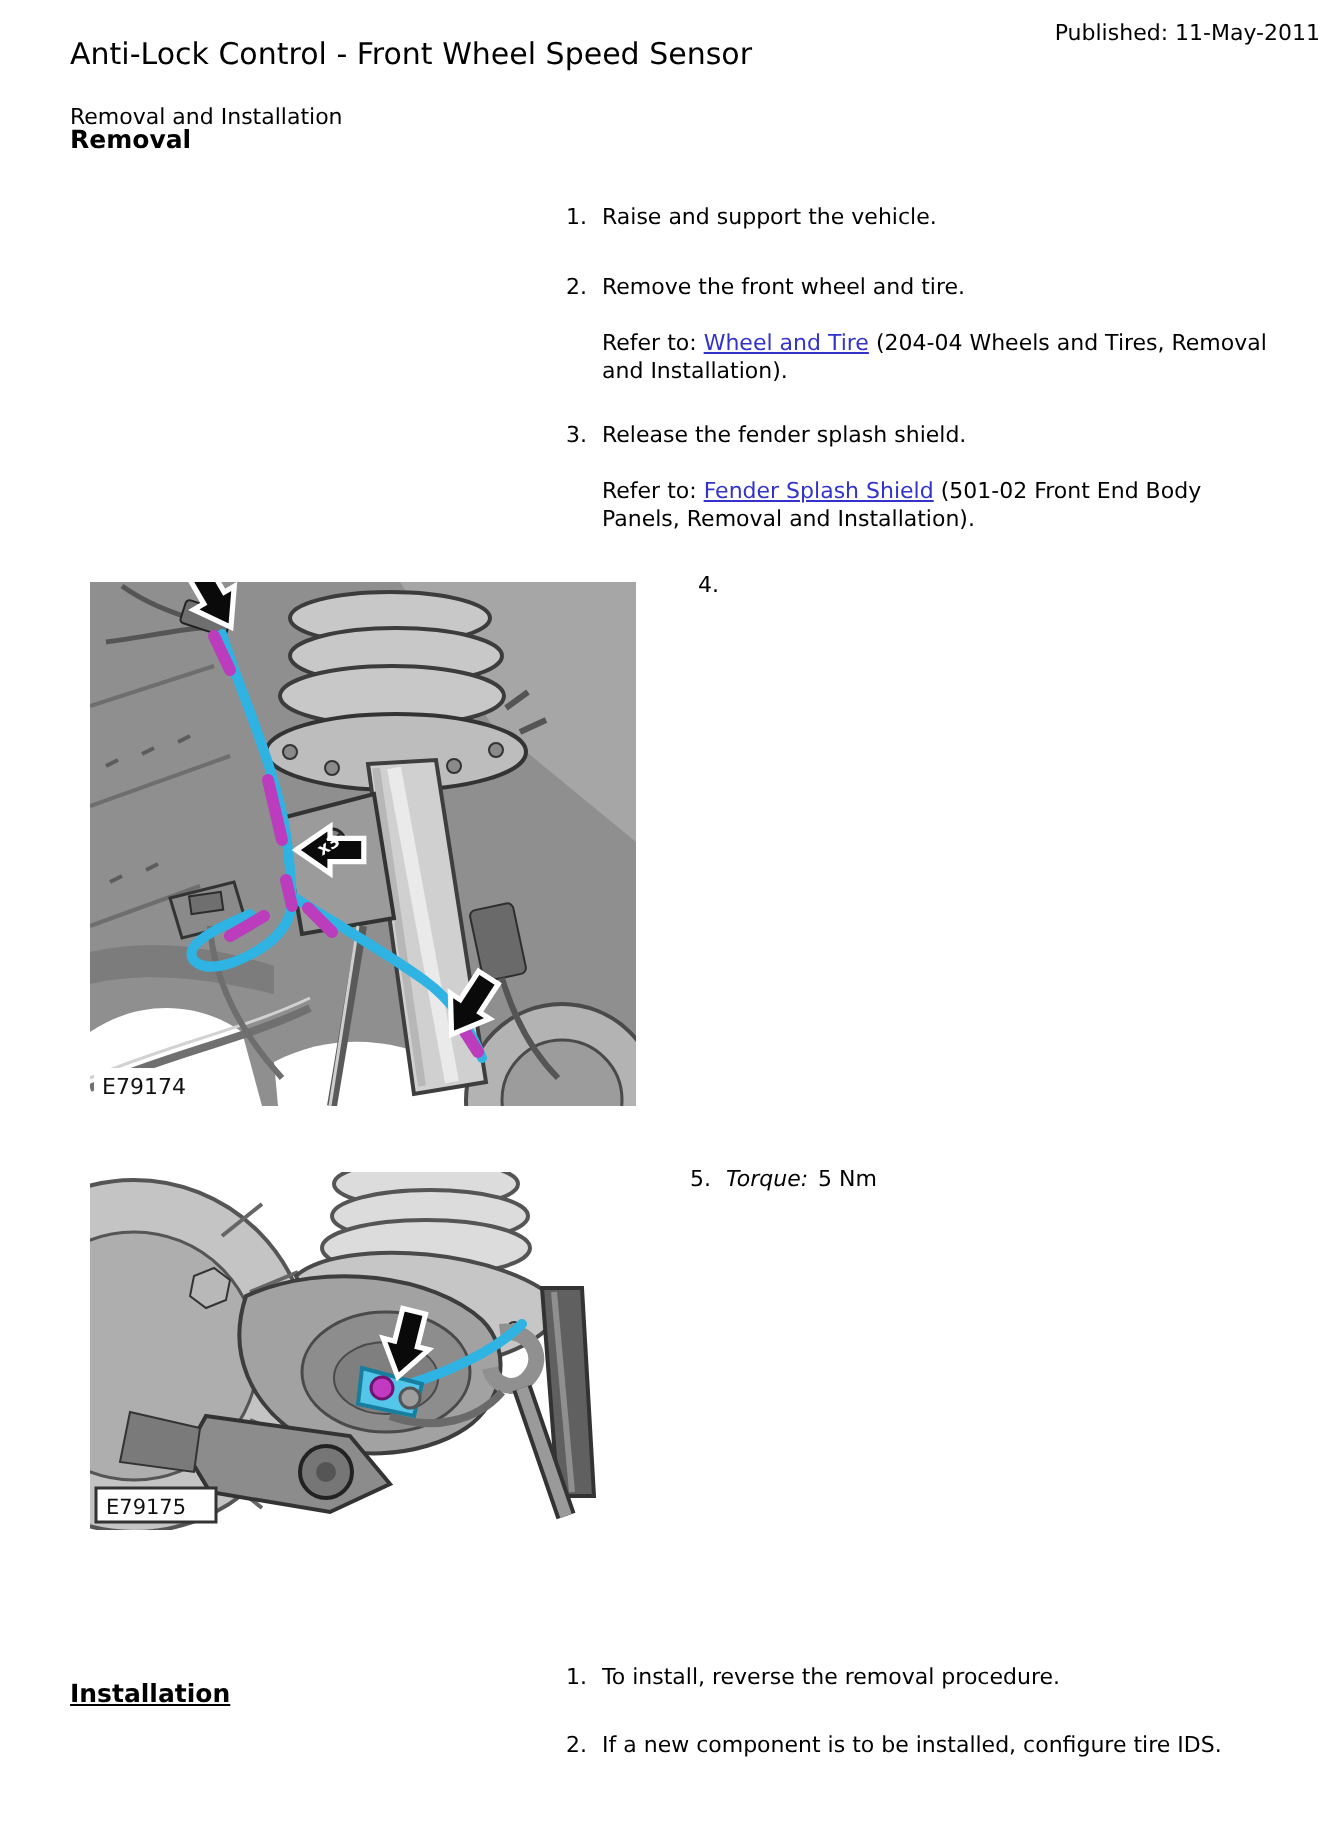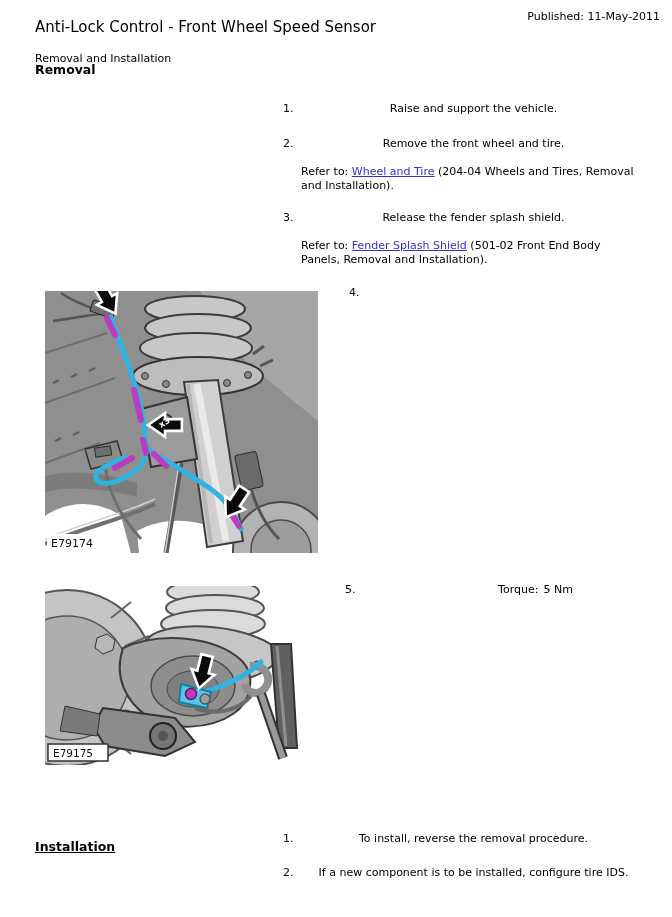--- a/index.html
+++ b/index.html
@@ -8,24 +8,24 @@
     font-family:"DejaVu Sans","Liberation Sans",sans-serif;
     font-size:11px; line-height:14px; color:#000;
     overflow:hidden;
   }
   .published { position:absolute; top:10px; right:12px; font-size:11px; }
   .title { position:absolute; left:35px; top:20px; font-size:15px; font-weight:normal; letter-spacing:0; }
   .subtitle { position:absolute; left:35px; top:52px; font-size:11px; }
   .section-heading { position:absolute; left:35px; font-size:12.5px; font-weight:bold; }
   .step { position:absolute; display:flex; }
   .step .num { flex:none; width:18px; }
-  .step .body { width:345px;text-align:center; }
+  .step .body { width:345px; }
   .refer { position:absolute; width:340px; }
   .doclink { color:#3333cc; text-decoration:underline; cursor:pointer; }
-  .torque-label { margin-right:5px; }
+  .torque-label { font-style:italic; margin-right:5px; }
   .torque-value { }
   .figure { position:absolute; }
   svg text { font-family:"DejaVu Sans","Liberation Sans",sans-serif; }
 </style>
 </head>
 <body>
 
 <div class="page">
 
   <div class="published">Published: 11-May-2011</div>

